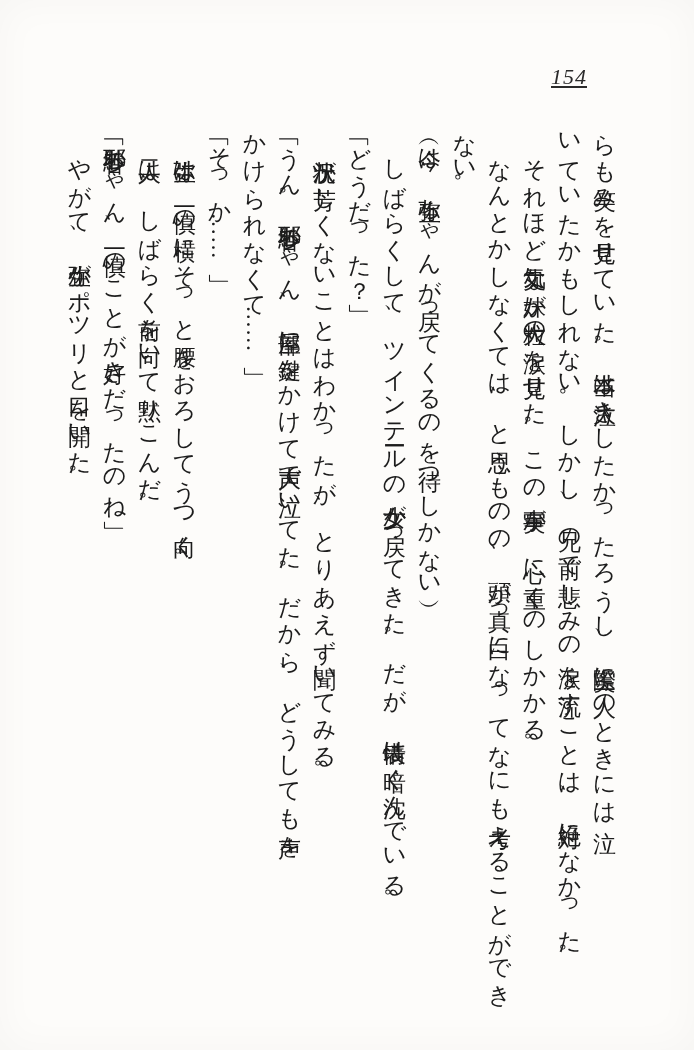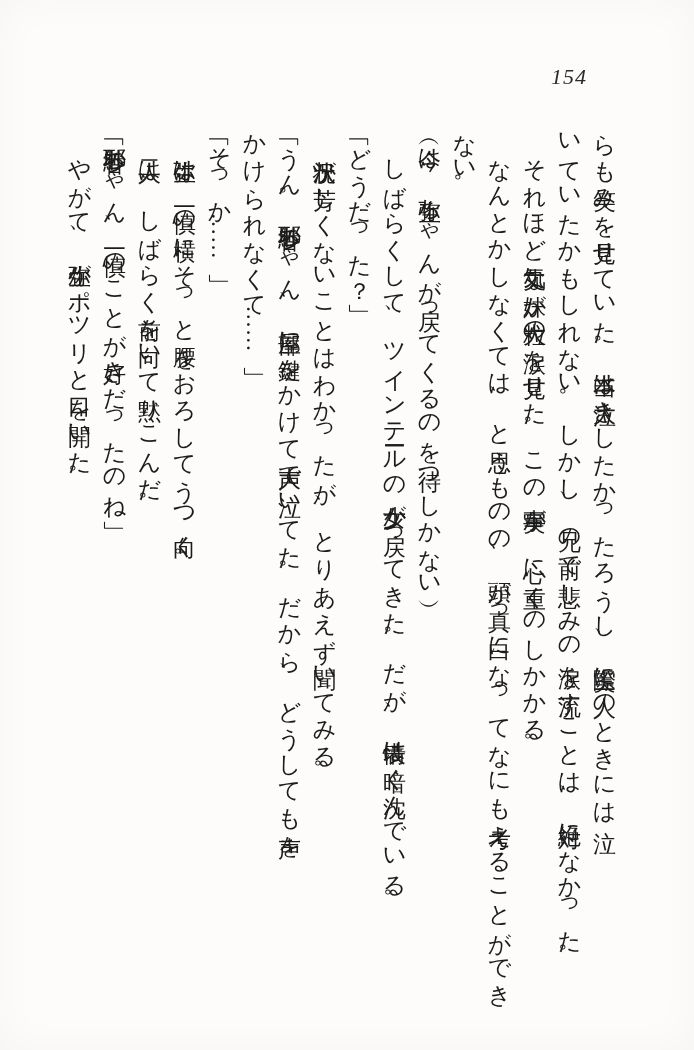--- a/index.html
+++ b/index.html
@@ -25,20 +25,21 @@
     box-shadow: inset 0 0 40px rgba(0,0,0,0.03);
   }
   .page-number {
     position: absolute;
     top: 64px;
     left: 551px;
     font-size: 22px;
     font-style: italic;
     letter-spacing: 1px;
     color: #2a2a2a;
+    text-decoration: underline;
   }
   .vertical-text-block {
     position: absolute;
     top: 118px;
     right: 72px;
     width: 562px;
     height: 912px;
     writing-mode: vertical-rl;
     text-orientation: mixed;
     font-size: 23px;

